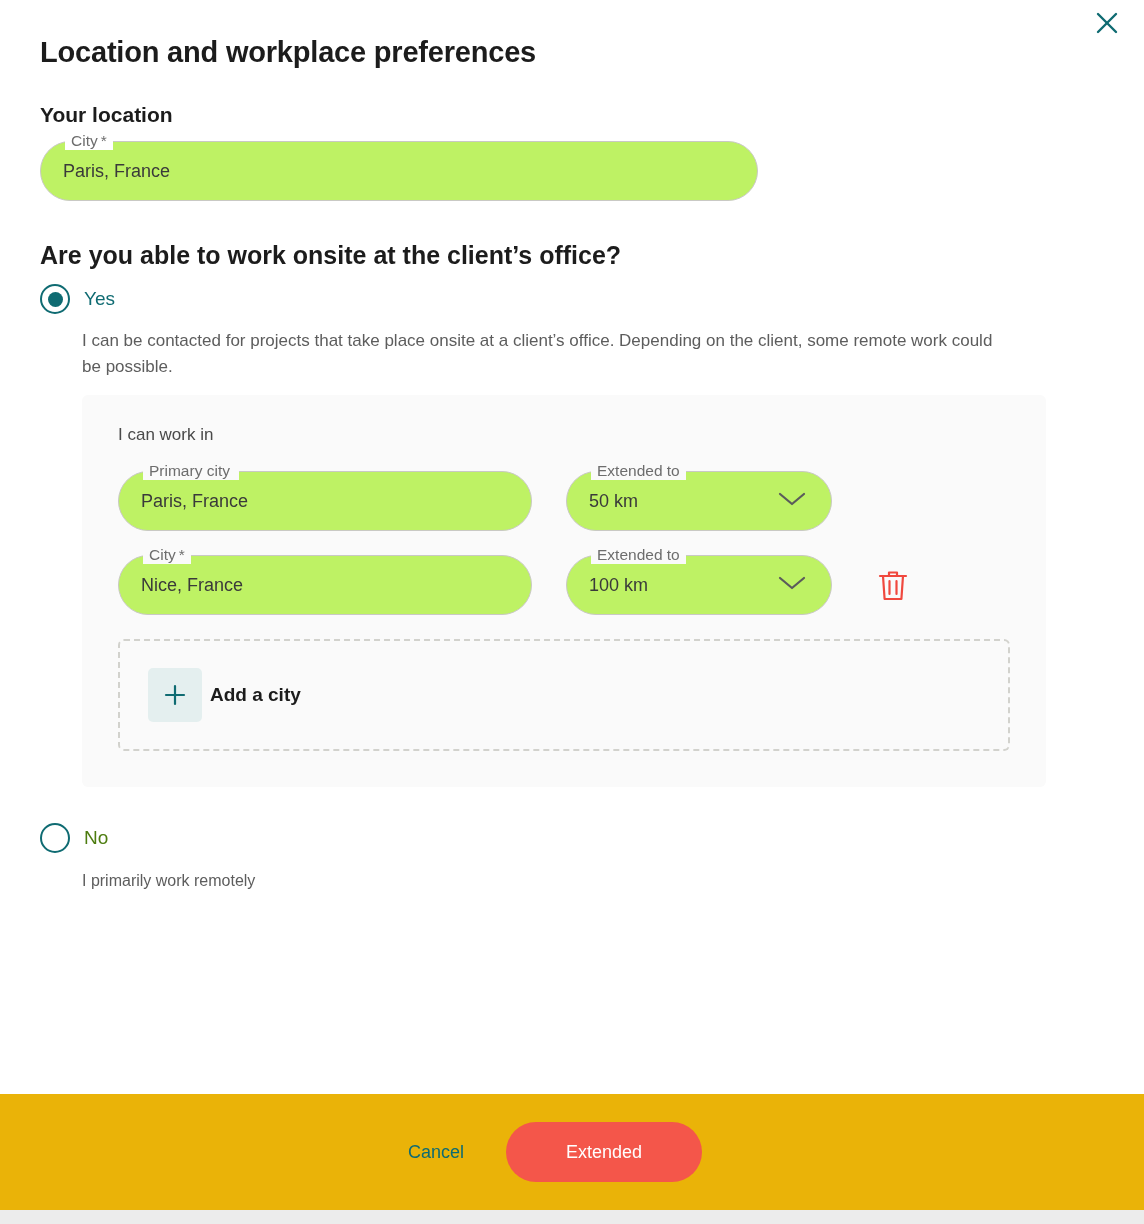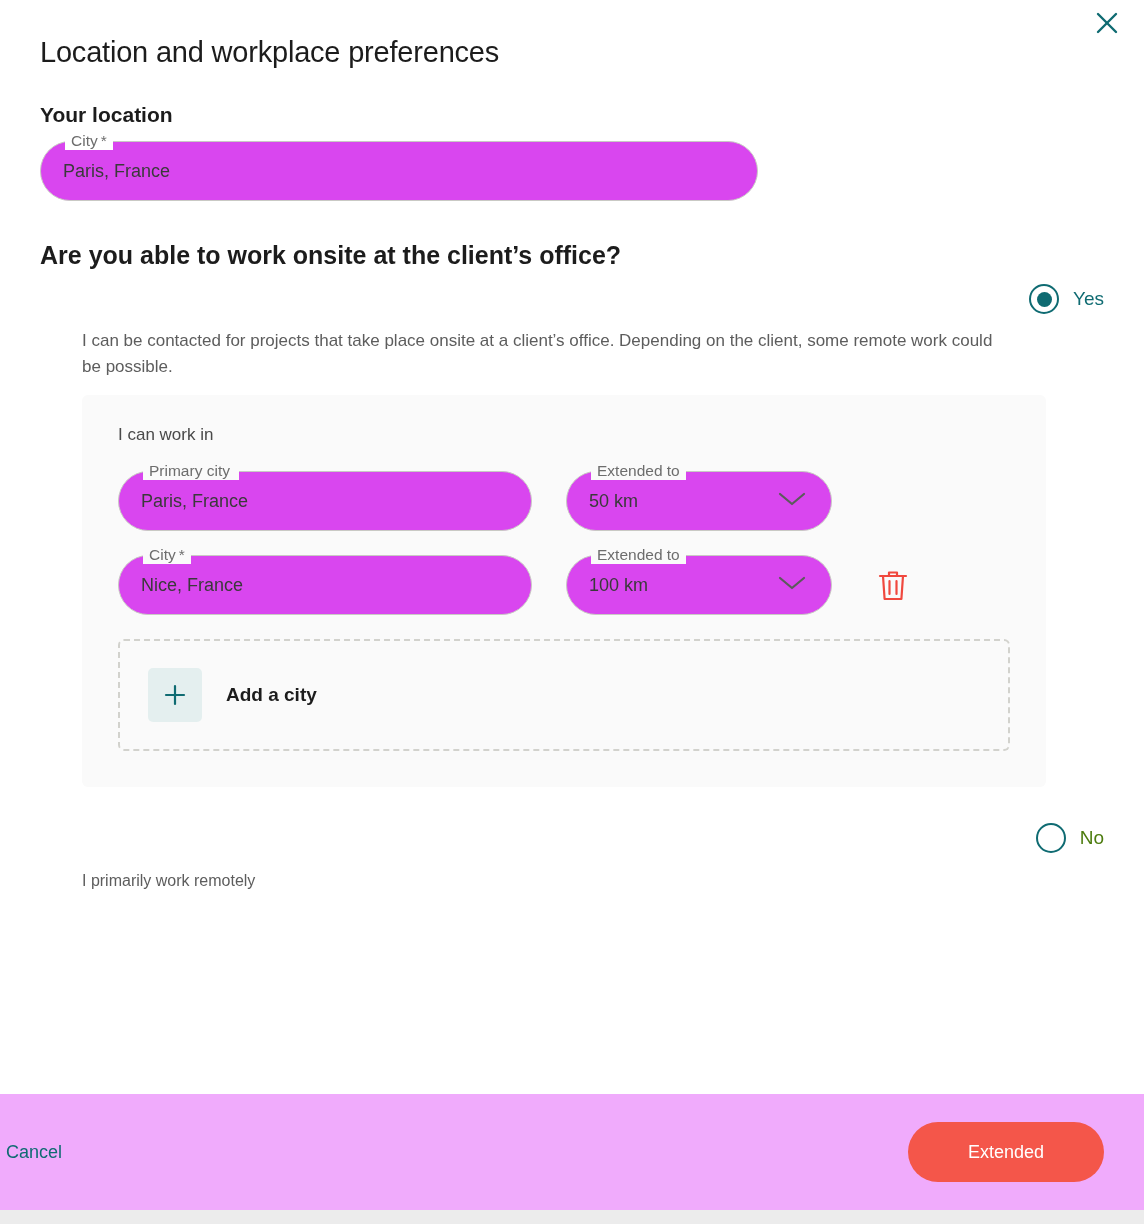--- a/index.html
+++ b/index.html
@@ -26,21 +26,21 @@
     color: #0f6b72;
   }
   .close-btn svg { display: block; }
 
   .content {
     padding: 36px 40px 0 40px;
   }
 
   h1.title {
     font-size: 29px;
-    font-weight: normal;
+    font-weight: bold;
     letter-spacing: -0.2px;
     margin: 0 0 34px 0;
     color: #1c1c1c;
   }
   h2.section-title {
     font-size: 21px;
     font-weight: bold;
     margin: 0 0 14px 0;
     color: #1c1c1c;
   }
@@ -50,21 +50,21 @@
     margin: 40px 0 14px 0;
     color: #1c1c1c;
   }
 
   
   .field {
     position: relative;
     border: 1px solid #c9c9c4;
     border-radius: 30px;
     height: 60px;
-    background: #d946ef;
+    background: #bef264;
     display: flex;
     align-items: center;
     padding: 0 22px;
   }
   .field .legend {
     position: absolute;
     top: -10px;
     left: 24px;
     background: #fff;
     padding: 0 6px;
@@ -88,21 +88,20 @@
   }
 
   .field-city-main { width: 718px; }
 
   
   .radio-row {
     display: flex;
     align-items: center;
     gap: 14px;
     margin-top: 12px;
-    justify-content: flex-end;
   }
   .radio {
     width: 30px; height: 30px;
     border-radius: 50%;
     border: 2.5px solid #0f6b72;
     display: flex; align-items: center; justify-content: center;
     flex: none;
     cursor: pointer;
     background: #fff;
   }
@@ -153,21 +152,21 @@
   }
 
   .add-city {
     margin-top: 18px;
     border: 2px dashed #d2d2cd;
     border-radius: 6px;
     height: 112px;
     display: flex;
     align-items: center;
     padding-left: 28px;
-    gap: 24px;
+    gap: 8px;
     cursor: pointer;
     background: transparent;
   }
   .plus-box {
     width: 54px; height: 54px;
     background: #e4efef;
     border-radius: 5px;
     display: flex; align-items: center; justify-content: center;
     color: #0f6b72;
     font-size: 32px;
@@ -178,24 +177,24 @@
     font-size: 19px;
     font-weight: bold;
     color: #1c1c1c;
   }
 
   
   .footer {
     position: absolute;
     left: 0; right: 0; bottom: 0;
     height: 130px;
-    background: #f0abfc;
-    display: flex;
-    align-items: center;
-    justify-content: space-between;
+    background: #eab308;
+    display: flex;
+    align-items: center;
+    justify-content: center;
     padding-right: 40px;
     gap: 36px;
     border-bottom: 14px solid #ececec;
   }
   .cancel-btn {
     font-size: 18px;
     color: #0f6b72;
     background: none;
     border: none;
     cursor: pointer;

